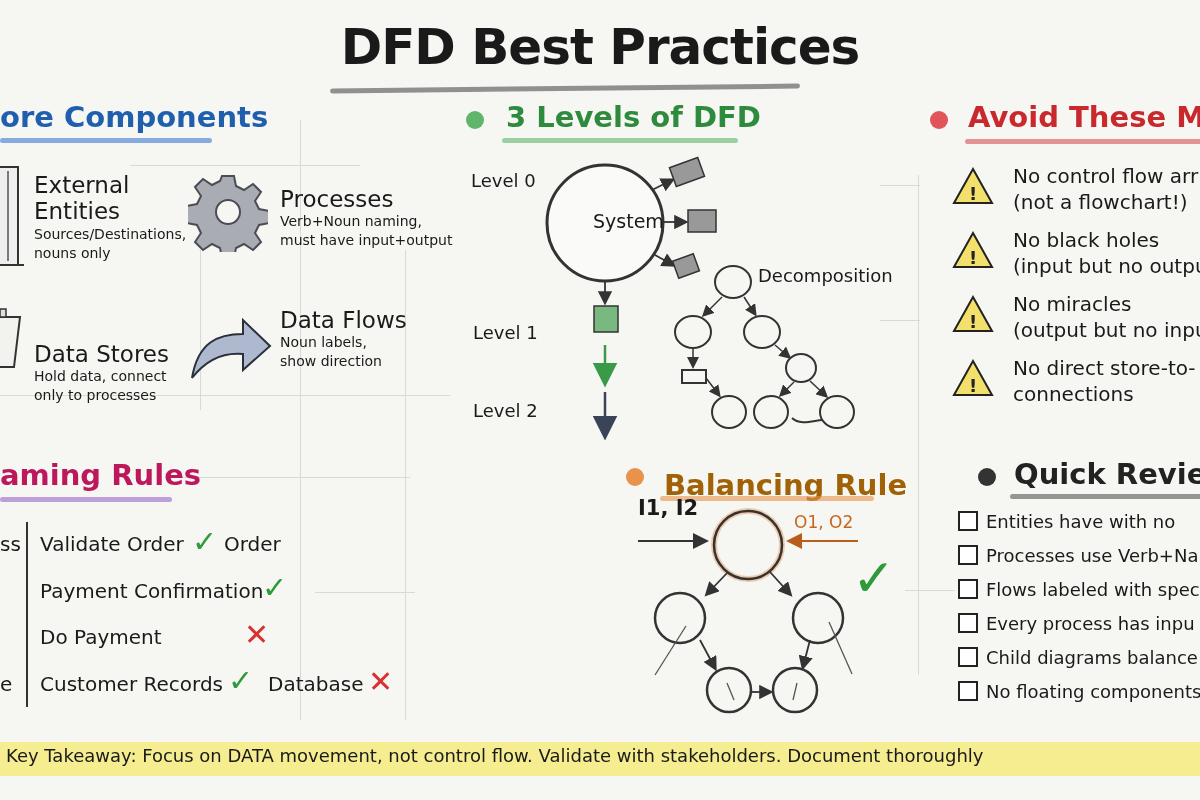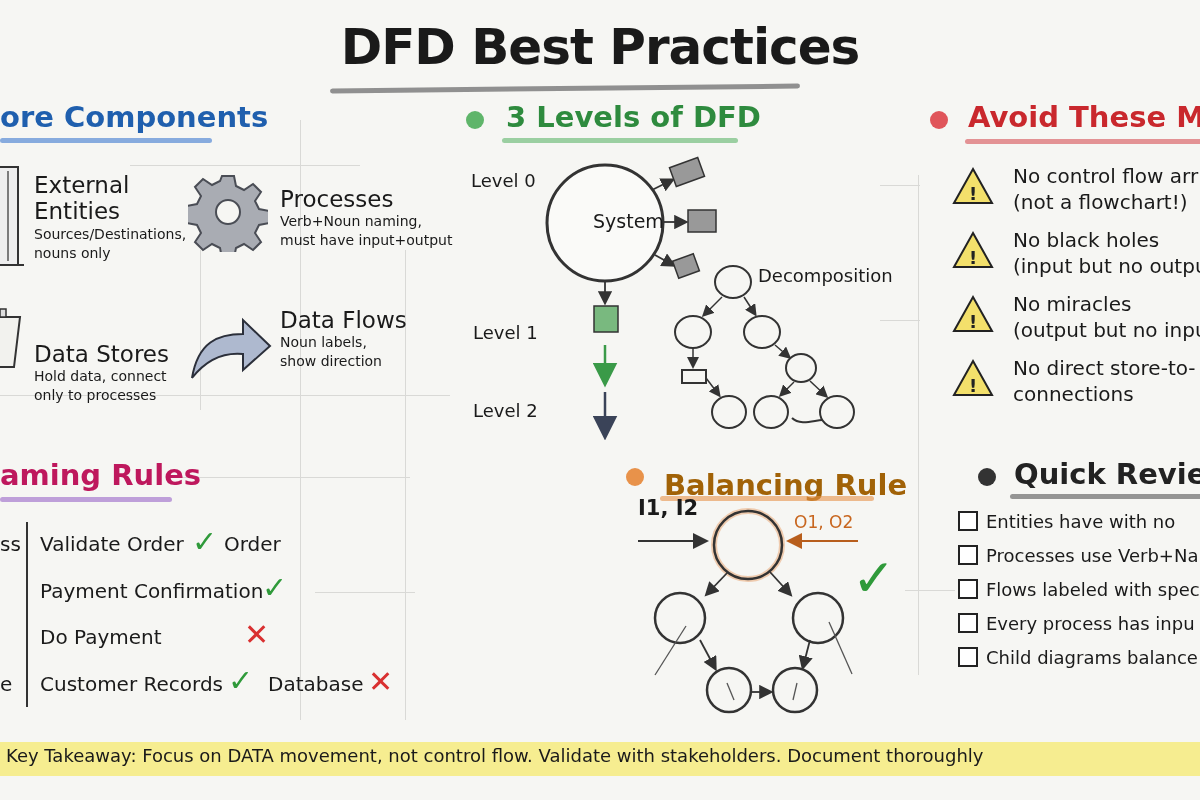--- a/index.html
+++ b/index.html
@@ -270,16 +270,20 @@
       <span>Flows labeled with spec</span>
     </div>
   <div class="check-row">
       <span class="box"></span>
       <span>Every process has inpu</span>
     </div>
   <div class="check-row">
       <span class="box"></span>
       <span>Child diagrams balance</span>
     </div>
+  <div class="check-row">
+      <span class="box"></span>
+      <span>No floating components</span>
+    </div>
 </div>
 
 <div class="abs takeaway"></div>
 <div class="abs takeaway-text">Key Takeaway: Focus on DATA movement, not control flow. Validate with stakeholders. Document thoroughly</div>
 
 </body></html>

